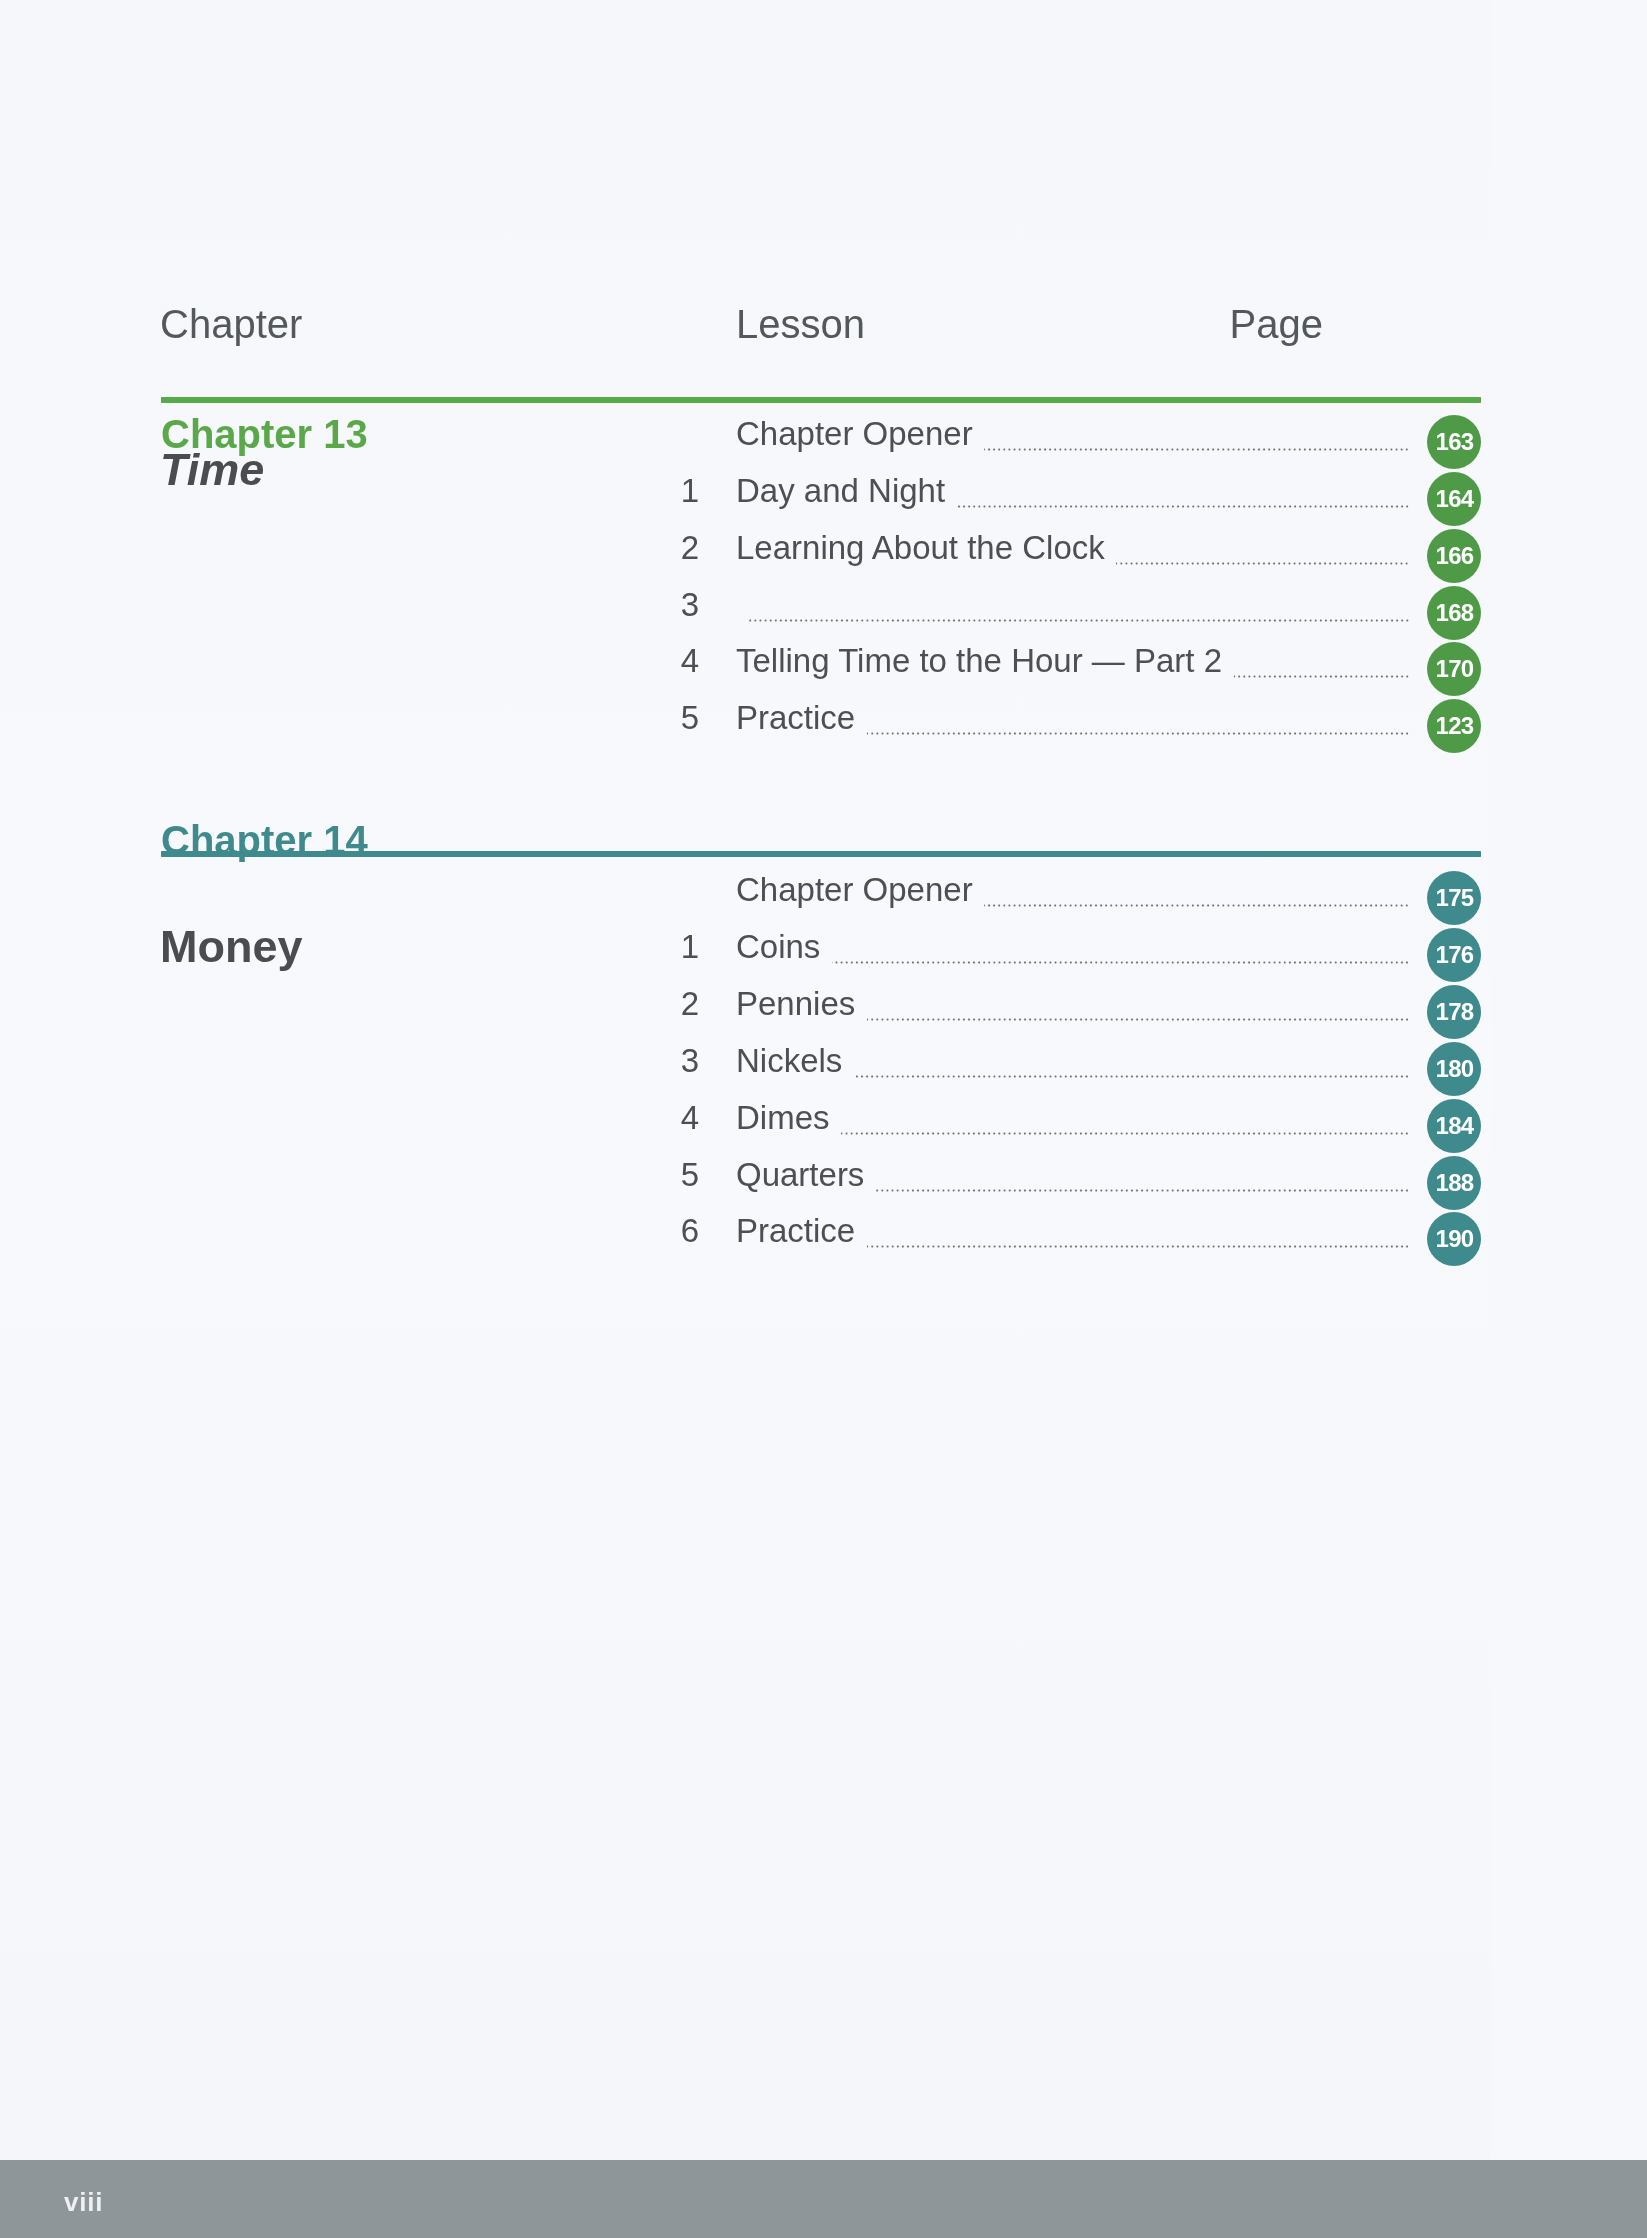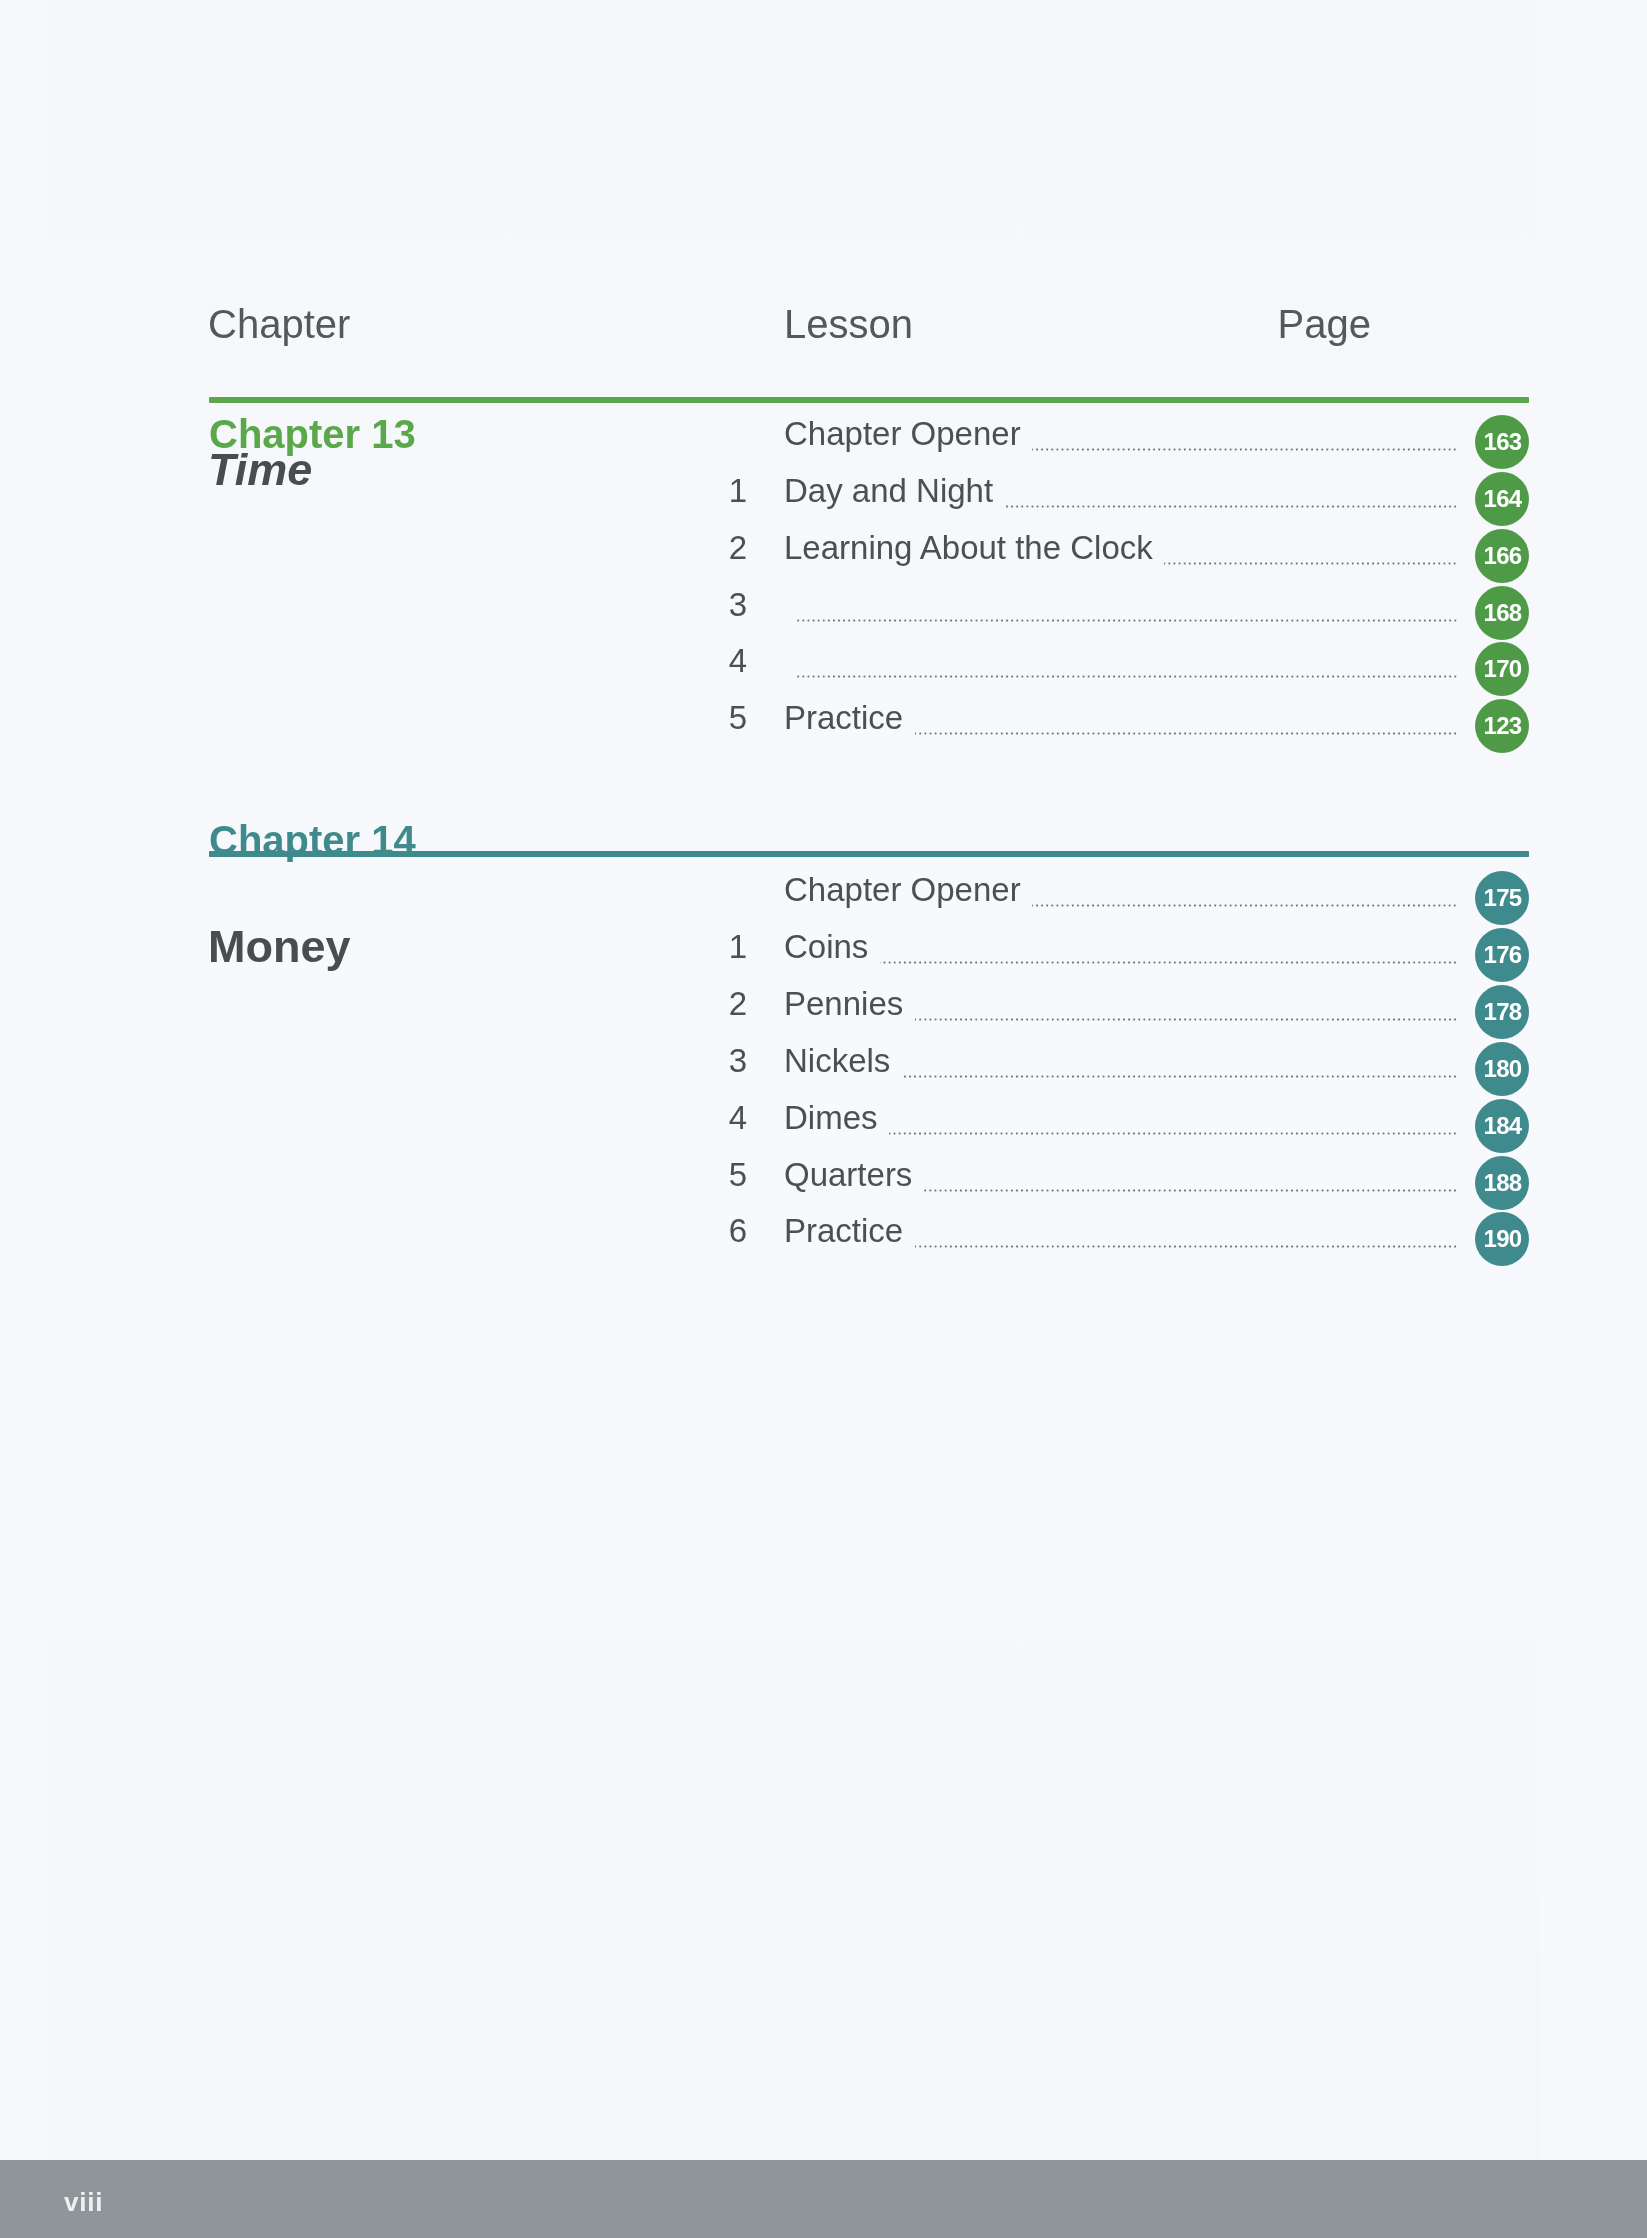--- a/index.html
+++ b/index.html
@@ -13,21 +13,20 @@
       background: #f6f8fb;
       font-family: "Liberation Sans", "DejaVu Sans", sans-serif;
       color: #4d4f52;
       overflow: hidden;
     }
     .page {
       position: absolute;
       left: 0; top: 0;
       width: 1491px; height: 2160px;
       background: linear-gradient(180deg, #f5f7fb 0%, #f7f9fc 50%, #f4f6fa 100%);
-      margin-left: 48px;
     }
     .col-header {
       position: absolute;
       top: 298px;
       font-size: 40px;
       color: #55585b;
       line-height: 53px;
     }
     .hdr-chapter { left: 160px; }
     .hdr-lesson { left: 736px; }
@@ -154,20 +153,21 @@
     <span class="toc-leader"></span>
     <span class="toc-badge" style="background:#4f9a47;">166</span>
   </div>
   <div class="toc-row" style="top:586px;">
     <span class="toc-num">3</span>
     <span class="toc-leader"></span>
     <span class="toc-badge" style="background:#4f9a47;">168</span>
   </div>
   <div class="toc-row" style="top:642px;">
     <span class="toc-num">4</span>
+    <span class="toc-title">Telling Time to the Hour — Part 2</span>
     <span class="toc-leader"></span>
     <span class="toc-badge" style="background:#4f9a47;">170</span>
   </div>
   <div class="toc-row" style="top:699px;">
     <span class="toc-num">5</span>
     <span class="toc-title">Practice</span>
     <span class="toc-leader"></span>
     <span class="toc-badge" style="background:#4f9a47;">123</span>
   </div>
 

